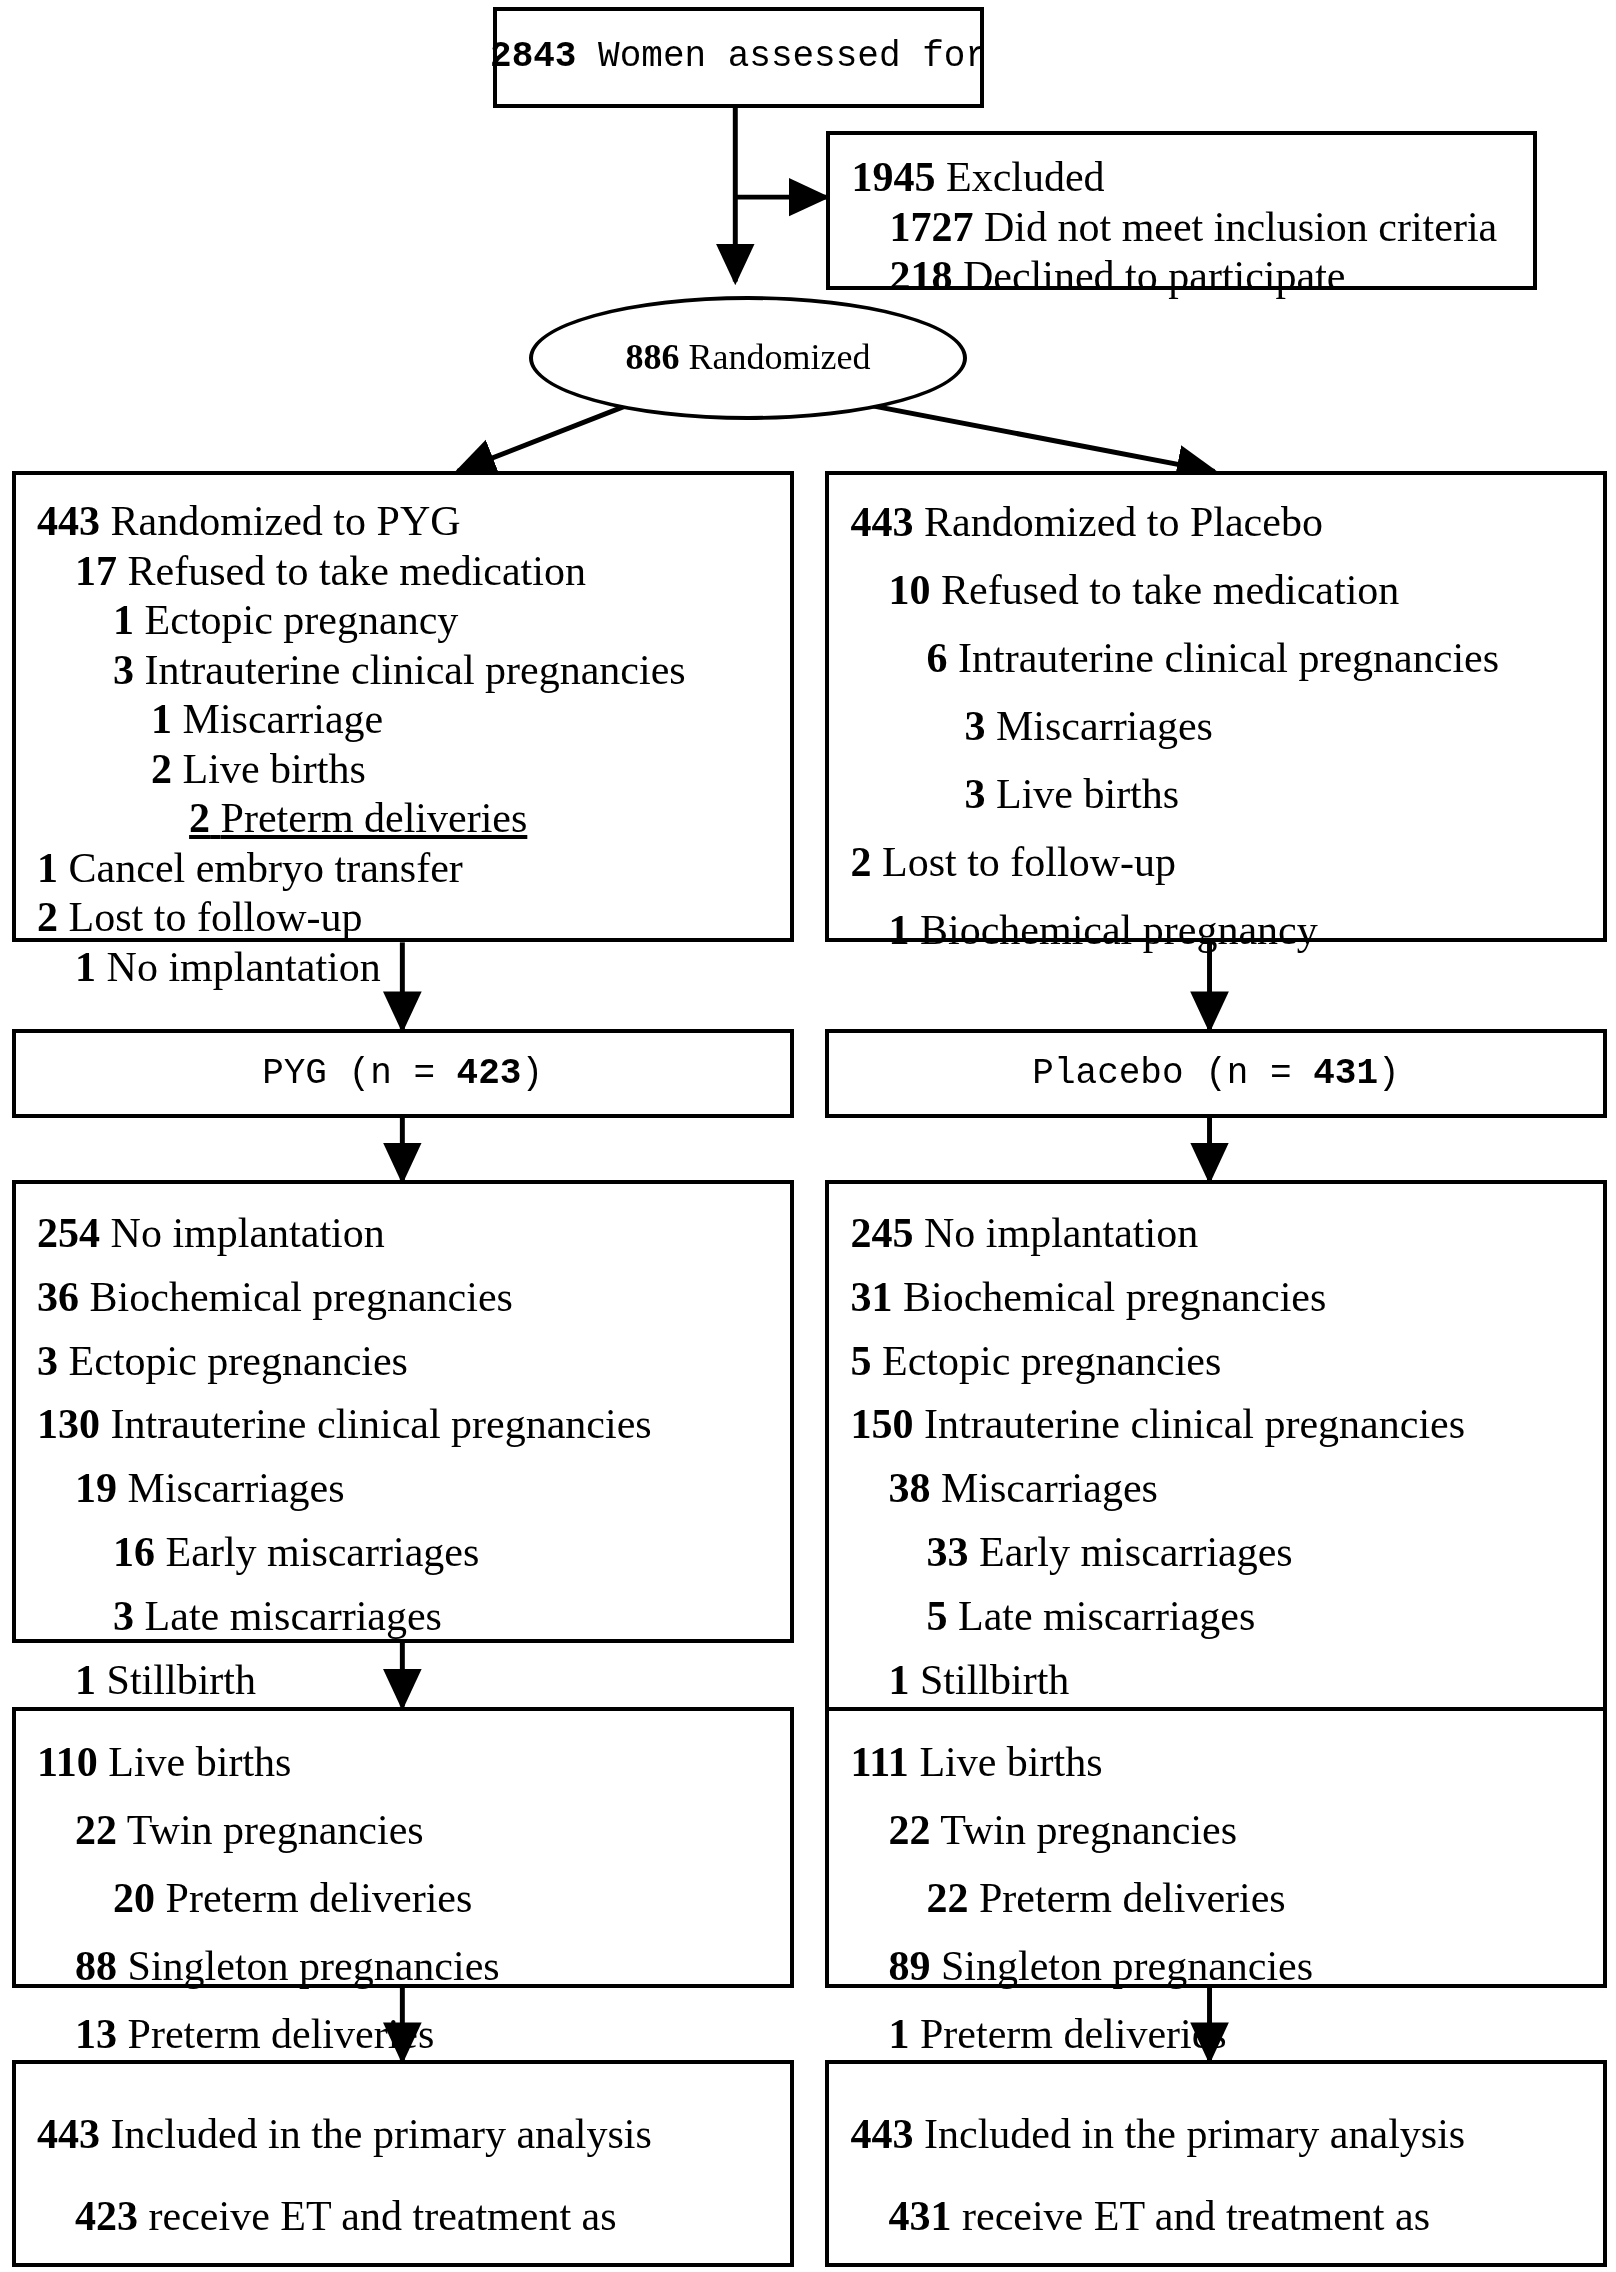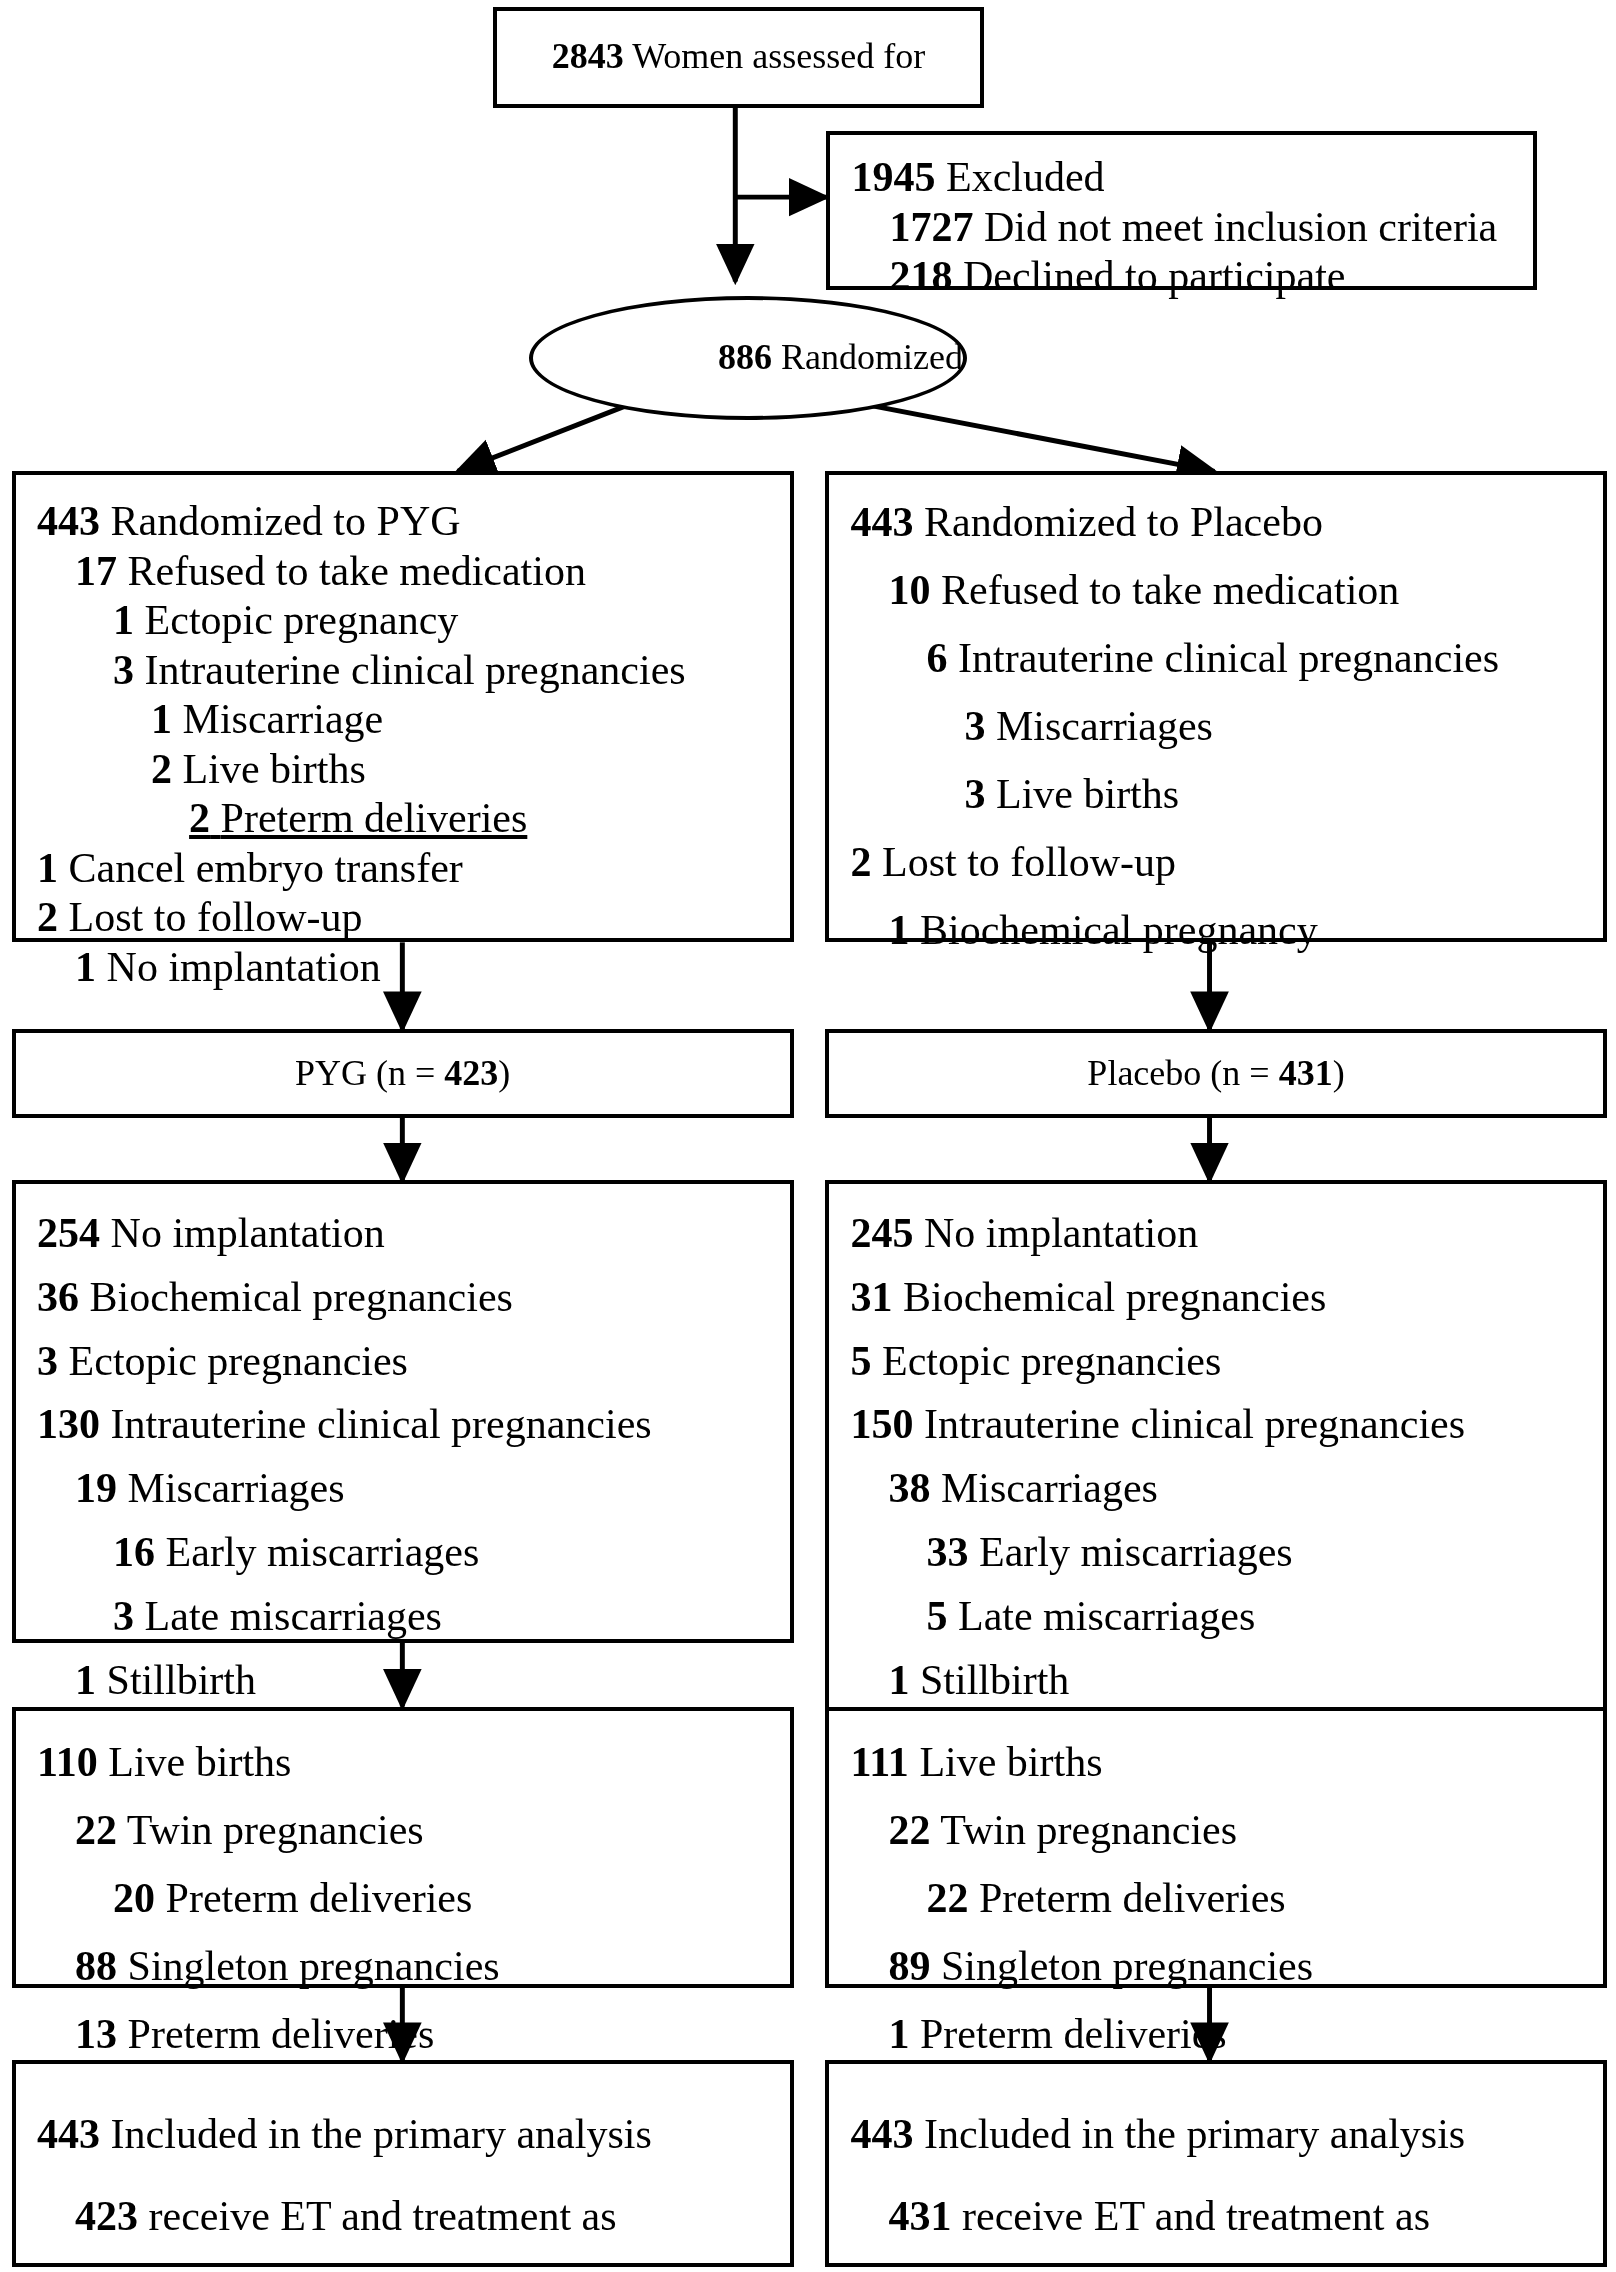--- a/index.html
+++ b/index.html
@@ -32,39 +32,40 @@
     border: 4.1px solid #000000;
   }
   .ellipse-node {
     position: absolute;
     box-sizing: border-box;
     background: #ffffff;
     border: 4.1px solid #000000;
     border-radius: 50%;
     display: flex;
     align-items: center;
-    justify-content: flex-end;
+    justify-content: center;
   }
   .pad {
     padding: 13.2px 21.5px;
   }
   .line {
     white-space: nowrap;
     font-size: 42px;
     line-height: 1.22;
   }
   .num {
     font-weight: bold;
   }
   .center {
     display: flex;
     align-items: center;
     justify-content: center;
     text-align: left;
     height: 100%;
+    font-family: Liberation Mono, monospace;
   }
   .center .line {
     font-size: 36px;
   }
   .ind-0 { padding-left: 0px; }
   .ind-1 { padding-left: 38px; }
   .ind-2 { padding-left: 76px; }
   .ind-3 { padding-left: 114px; }
   .ind-4 { padding-left: 152px; text-decoration: underline; }
   .tight .line { line-height: 1.18; }

